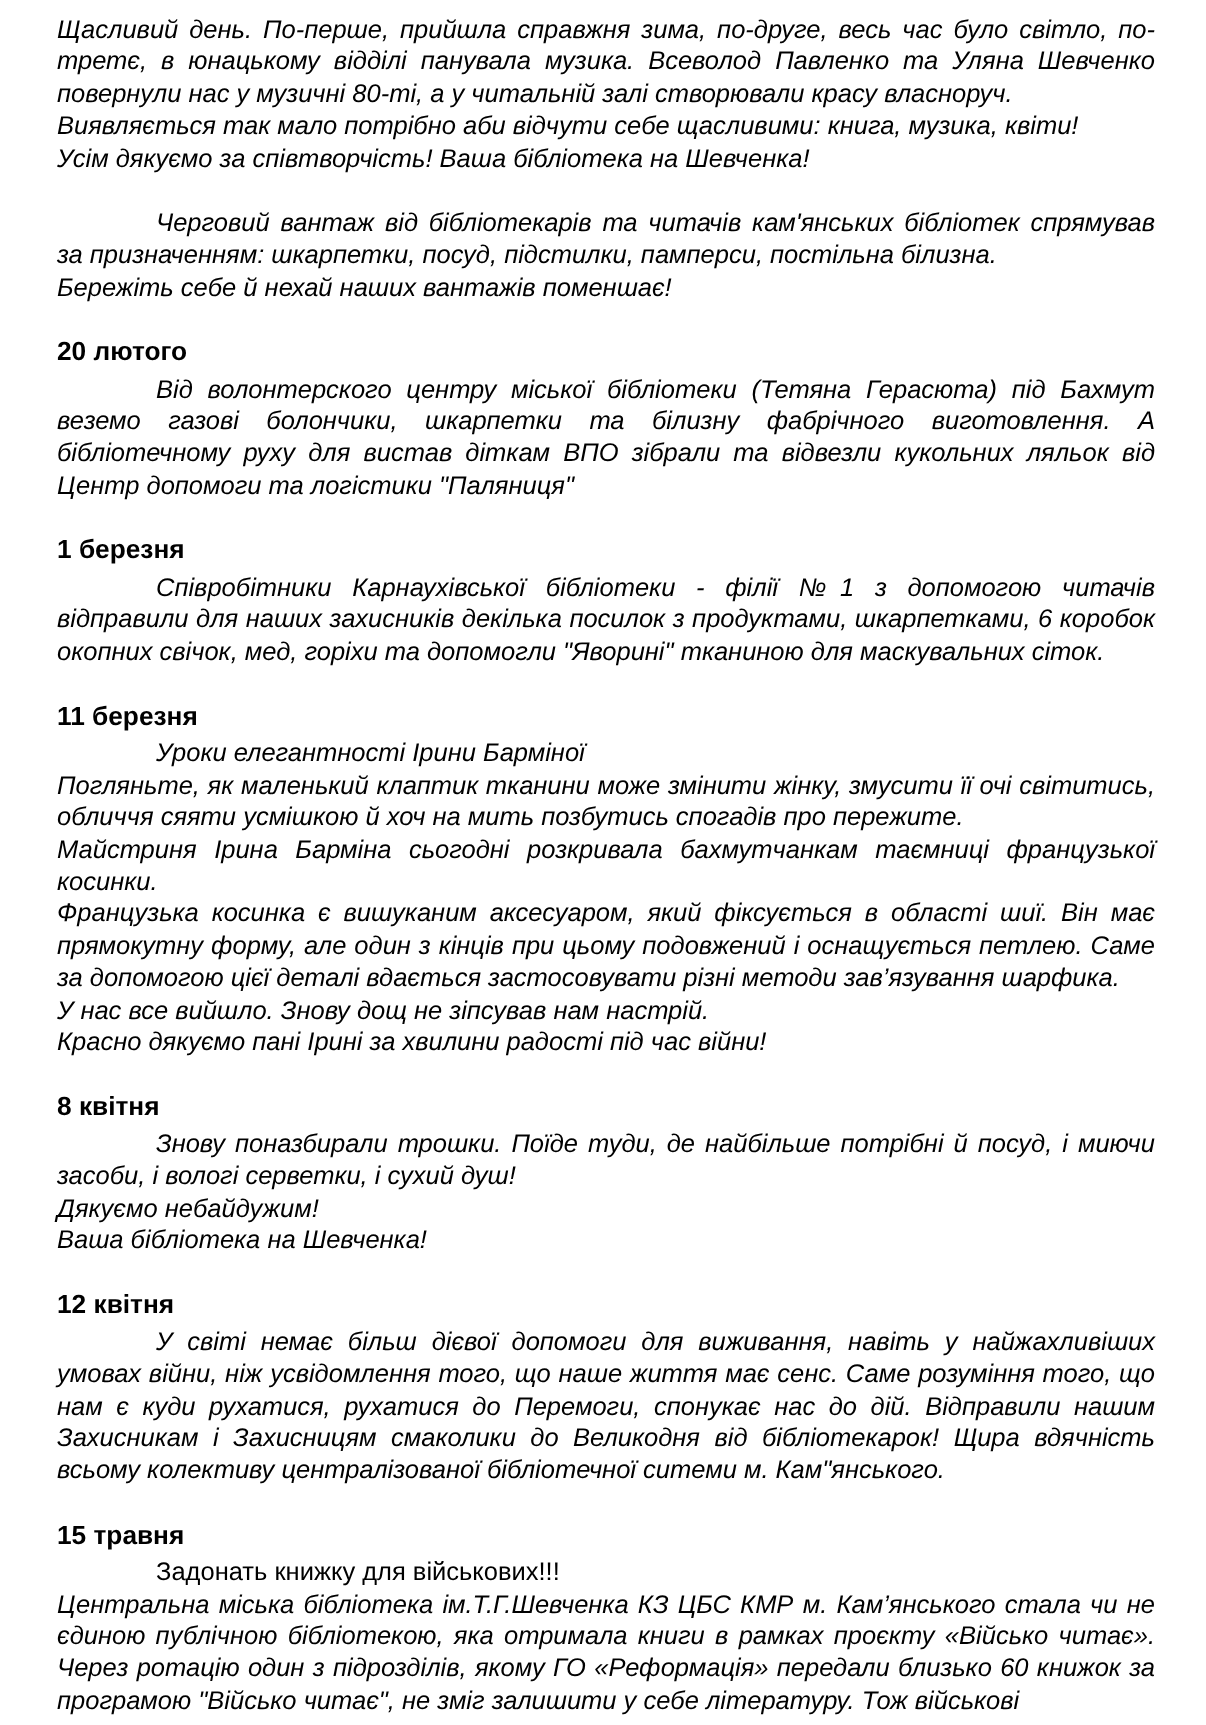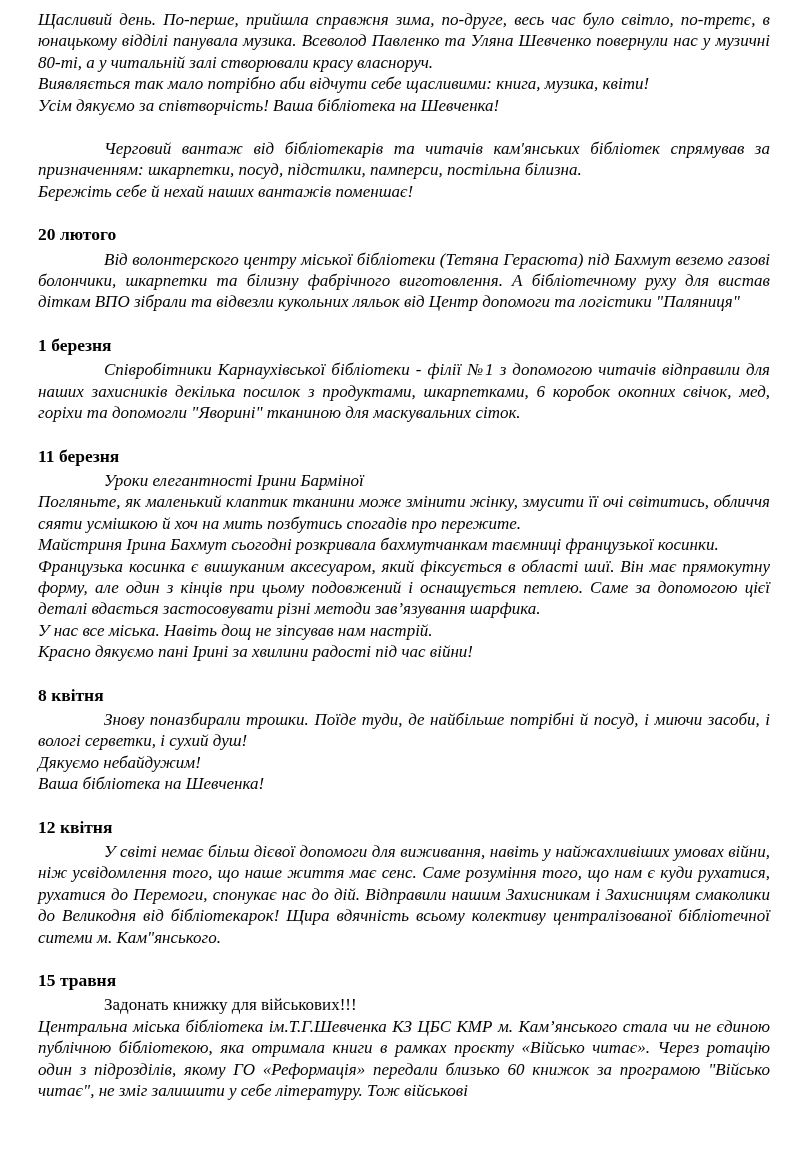--- a/index.html
+++ b/index.html
@@ -8,21 +8,21 @@
     background: #ffffff;
   }
   .page {
     position: relative;
     width: 804px;
     height: 1150px;
     box-sizing: border-box;
     padding: 9px 34px 0 38px;
     background: #ffffff;
     color: #000000;
-    font-family: Liberation Serif, serif;
+    font-family: Liberation Sans, sans-serif;
     font-style: italic;
     font-size: 17px;
     line-height: 21.4px;
     overflow: hidden;
   }
   .para {
     margin: 0;
     text-align: justify;
   }
   .para.indent {
@@ -62,23 +62,23 @@
         <p class="para indent">Від волонтерского центру міської бібліотеки (Тетяна Герасюта) під Бахмут веземо газові болончики, шкарпетки та білизну фабрічного виготовлення. А бібліотечному руху для вистав діткам ВПО зібрали та відвезли кукольних ляльок від Центр допомоги та логістики "Паляниця"</p>
       </section>
       <section class="entry">
         <h2 class="date-heading">1 березня</h2>
         <p class="para indent">Співробітники Карнаухівської бібліотеки - філії №1 з допомогою читачів відправили для наших захисників декілька посилок з продуктами, шкарпетками, 6 коробок окопних свічок, мед, горіхи та допомогли "Яворині" тканиною для маскувальних сіток.</p>
       </section>
       <section class="entry">
         <h2 class="date-heading">11 березня</h2>
         <p class="para indent">Уроки елегантності Ірини Барміної</p>
         <p class="para">Погляньте, як маленький клаптик тканини може змінити жінку, змусити її очі світитись, обличчя сяяти усмішкою й хоч на мить позбутись спогадів про пережите.</p>
-        <p class="para">Майстриня Ірина Бахмут сьогодні розкривала бахмутчанкам таємниці французької косинки.</p>
+        <p class="para">Майстриня Ірина Барміна сьогодні розкривала бахмутчанкам таємниці французької косинки.</p>
         <p class="para">Французька косинка є вишуканим аксесуаром, який фіксується в області шиї. Він має прямокутну форму, але один з кінців при цьому подовжений і оснащується петлею. Саме за допомогою цієї деталі вдається застосовувати різні методи зав’язування шарфика.</p>
-        <p class="para">У нас все міська. Навіть дощ не зіпсував нам настрій.</p>
+        <p class="para">У нас все вийшло. Знову дощ не зіпсував нам настрій.</p>
         <p class="para">Красно дякуємо пані Ірині за хвилини радості під час війни!</p>
       </section>
       <section class="entry">
         <h2 class="date-heading">8 квітня</h2>
         <p class="para indent">Знову поназбирали трошки. Поїде туди, де найбільше потрібні й посуд, і миючи засоби, і вологі серветки, і сухий душ!</p>
         <p class="para">Дякуємо небайдужим!</p>
         <p class="para">Ваша бібліотека на Шевченка!</p>
       </section>
       <section class="entry">
         <h2 class="date-heading">12 квітня</h2>

